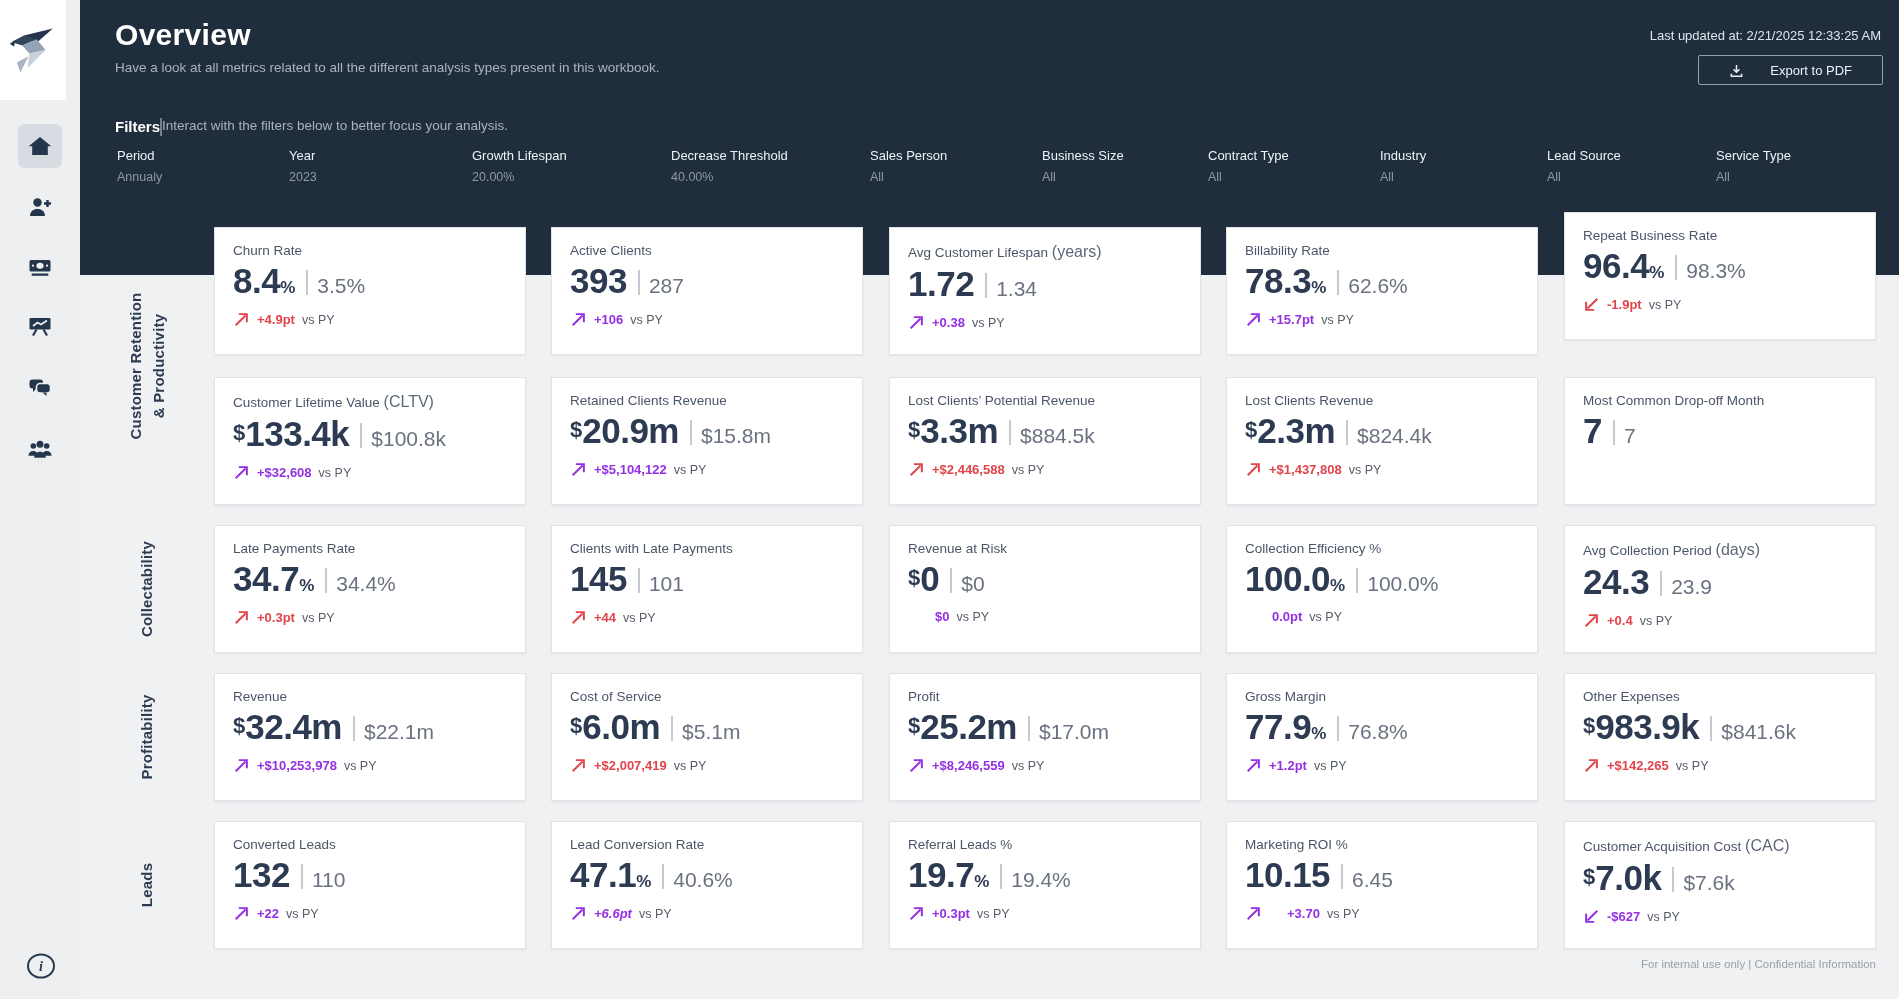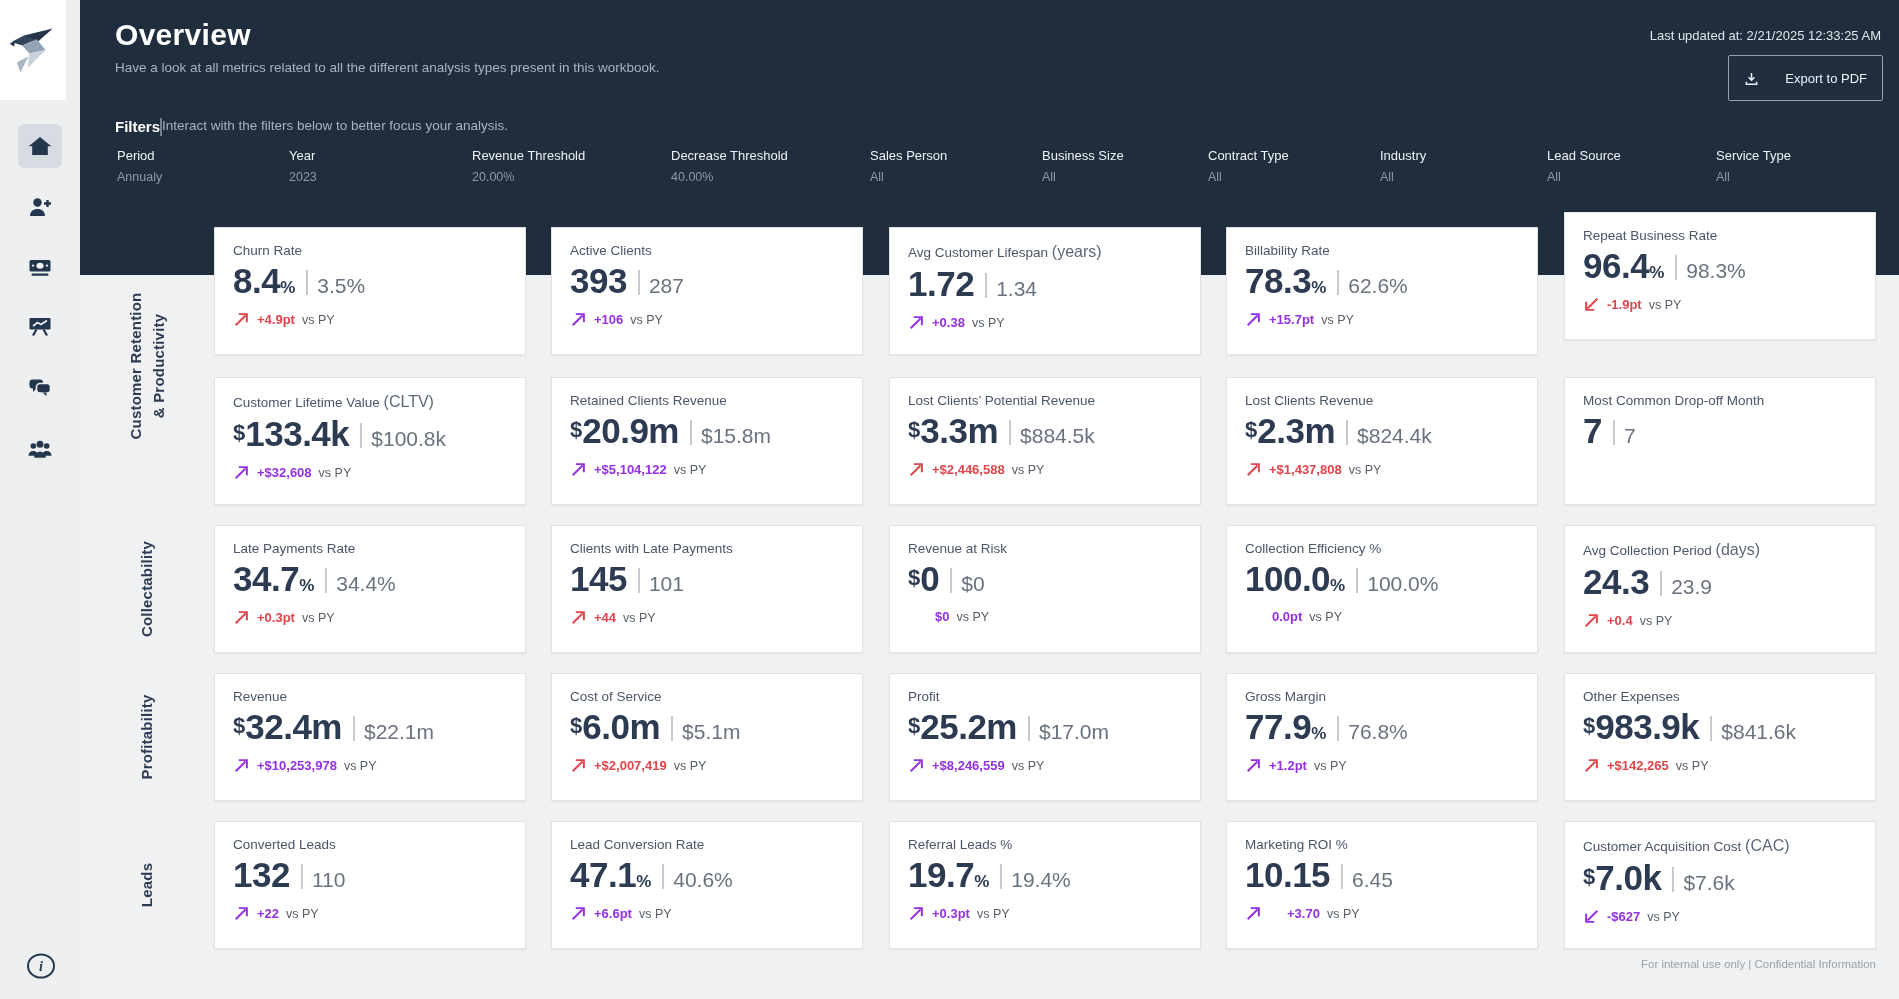--- a/index.html
+++ b/index.html
@@ -7,21 +7,21 @@
     width:1899px;height:999px;position:relative;overflow:hidden;
     font-family:"Liberation Sans",sans-serif;background:#f0f1f3;
   }
   
   .top-band{position:absolute;left:66px;right:0;top:0;height:275px;background:#1f2d3c;}
   .header-content{position:absolute;left:115px;top:18px;color:#fff;}
   .page-title{font-size:30px;font-weight:bold;letter-spacing:.3px;margin:0;}
   .page-subtitle{margin-top:8px;font-size:13.5px;color:#a9b3bf;}
   .updated{position:absolute;right:18px;top:28px;font-size:13px;color:#dfe5ec;}
   .export-btn{
-    position:absolute;right:16px;top:55px;height:46px;padding:0 15px;
+    position:absolute;right:16px;top:55px;height:30px;padding:0 30px;
     display:flex;align-items:center;gap:26px;cursor:pointer;
     border:1px solid #93a0ad;border-radius:2px;background:transparent;
     color:#eef2f6;font-size:13px;font-family:"Liberation Sans",sans-serif;
   }
   
   .filters-head{position:absolute;left:115px;top:118px;display:flex;align-items:flex-start;gap:0;}
   .filters-title{color:#fff;font-size:15px;font-weight:bold;}
   .filters-divider{width:2px;height:18px;background:#76818e;}
   .filters-hint{color:#a9b3bf;font-size:13.5px;}
   .filter-item{position:absolute;top:0;}
@@ -92,21 +92,21 @@
 <div id="filters-row">
     <div class="filter-item" style="left: 117px;">
     <div class="f-label">Period</div>
     <div class="f-value">Annualy</div>
   </div>
     <div class="filter-item" style="left: 289px;">
     <div class="f-label">Year</div>
     <div class="f-value">2023</div>
   </div>
     <div class="filter-item" style="left: 472px;">
-    <div class="f-label">Revenue Threshold</div>
+    <div class="f-label">Growth Lifespan</div>
     <div class="f-value">20.00%</div>
   </div>
     <div class="filter-item" style="left: 671px;">
     <div class="f-label">Decrease Threshold</div>
     <div class="f-value">40.00%</div>
   </div>
     <div class="filter-item" style="left: 870px;">
     <div class="f-label">Sales Person</div>
     <div class="f-value">All</div>
   </div>
@@ -587,21 +587,21 @@
     <div class="value-line">
       <span class="v-main">47.1</span><span class="v-suffix">%</span><span class="v-sep"></span><span class="v-prev">40.6%</span>
     </div>
     <div class="change-line">
       <span class="chg-icon" style="color: rgb(148, 48, 228);">
           <svg width="17" height="17" viewBox="0 0 19 19" fill="none" stroke="currentColor" stroke-width="2.2">
             <line x1="3" y1="16" x2="14" y2="5"></line>
             <polyline points="6.5,3.5 15.5,3.5 15.5,12.5"></polyline>
           </svg>
         </span>
-      <span class="chg-text" style="color: rgb(148, 48, 228);">+6.6pt</span>
+      <span class="chg-text" style="color: rgb(148, 48, 228); font-style: italic;">+6.6pt</span>
       <span class="chg-vs">vs PY</span>
     </div>
   </div>
     <div class="card" style="left: 889px; top: 821px; width: 312px; height: 128px;">
     <div class="card-title">
       <span class="t-main">Referral Leads %</span> 
     </div>
     <div class="value-line">
       <span class="v-main">19.7</span><span class="v-suffix">%</span><span class="v-sep"></span><span class="v-prev">19.4%</span>
     </div>

